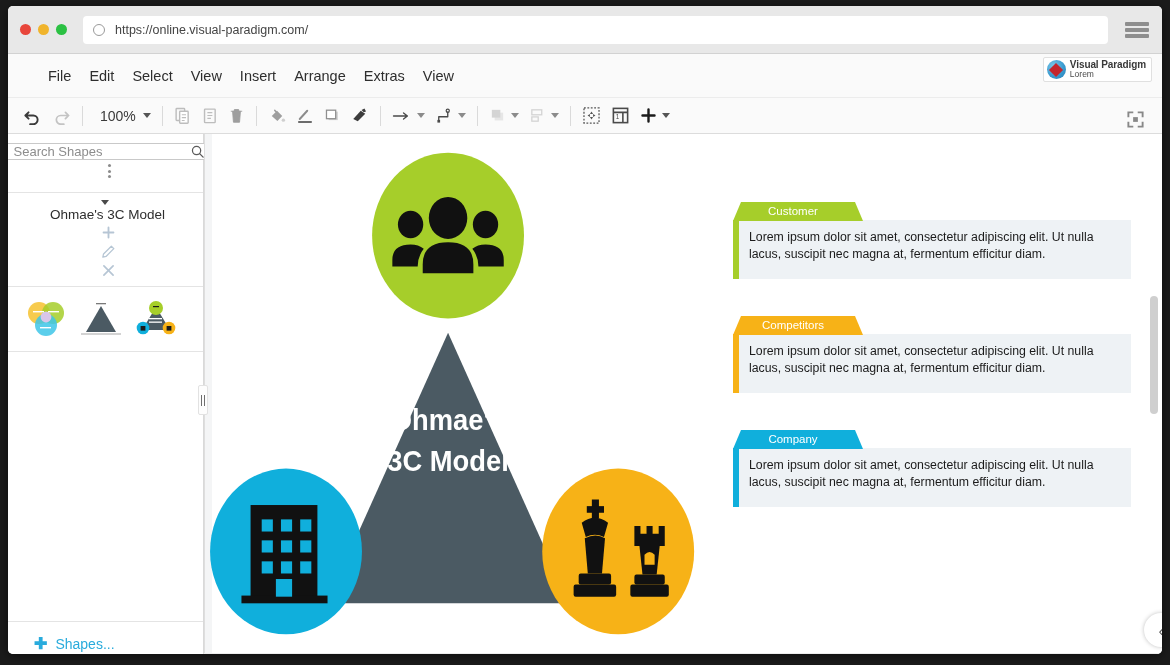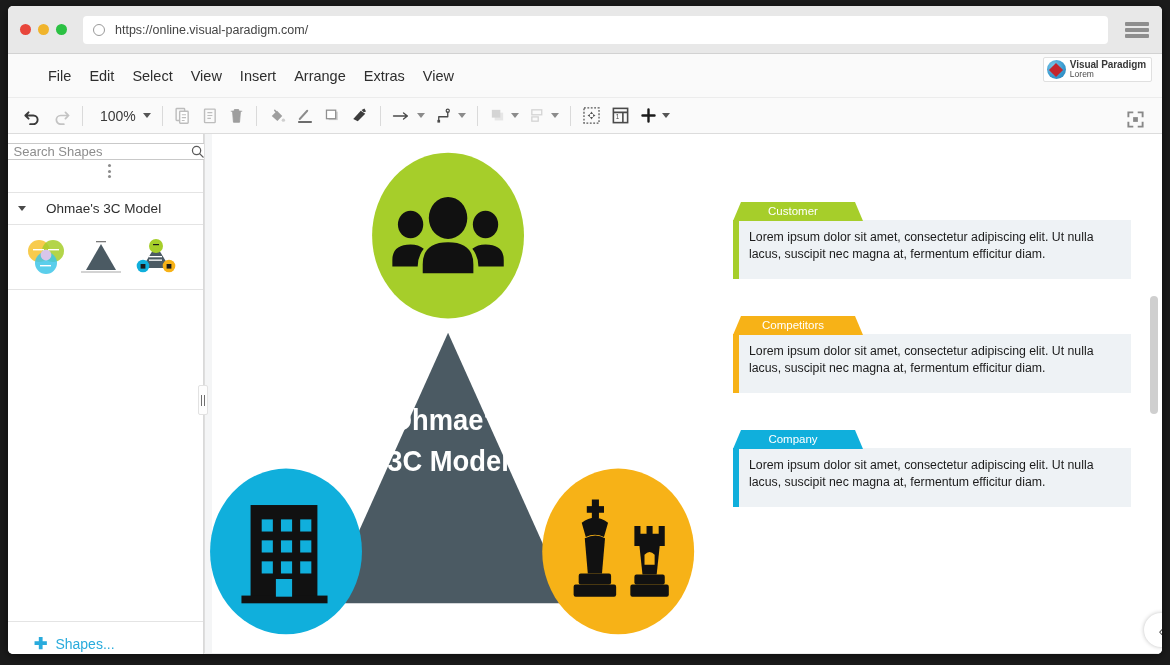--- a/index.html
+++ b/index.html
@@ -168,21 +168,22 @@
     width: 16px; height: 22px;
     display: flex; flex-direction: column;
     align-items: center; justify-content: center;
     gap: 2.5px; margin-left: 3px;
   }
   .kebab i { width: 3px; height: 3px; border-radius: 50%; background: #8b8b8b; display: block; }
   .grouphead {
     display: flex; align-items: center;
     padding: 7px 6px 7px 10px;
     border-bottom: 1px solid #e4e4e4;
-    gap: 14px;
+    gap: 2px;
+    flex-direction: column;
   }
   .tri {
     width: 0; height: 0;
     border-left: 4.5px solid transparent;
     border-right: 4.5px solid transparent;
     border-top: 5.5px solid #4a4a4a;
     margin-right: 6px;
   }
   .grouphead .gtitle { font-size: 13.5px; color: #2e2e2e; flex: 0 1 auto; white-space: nowrap; }
   .ghicon { width: 17px; height: 17px; margin-left: 1px; opacity: .72; }

